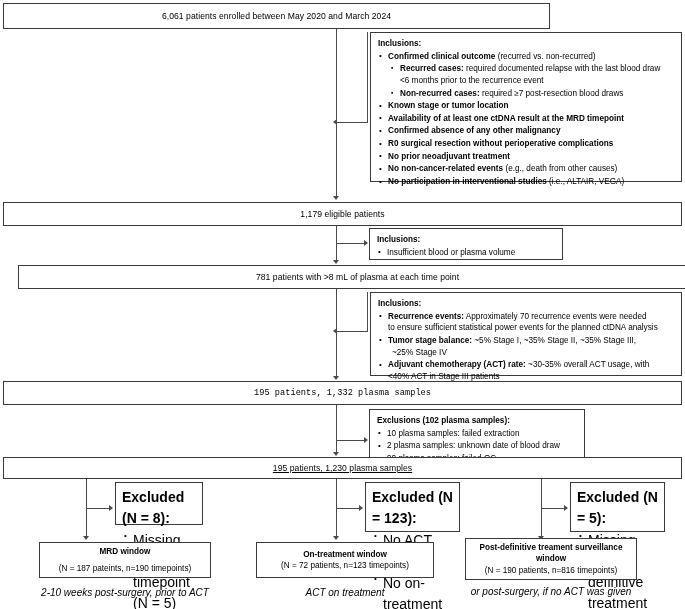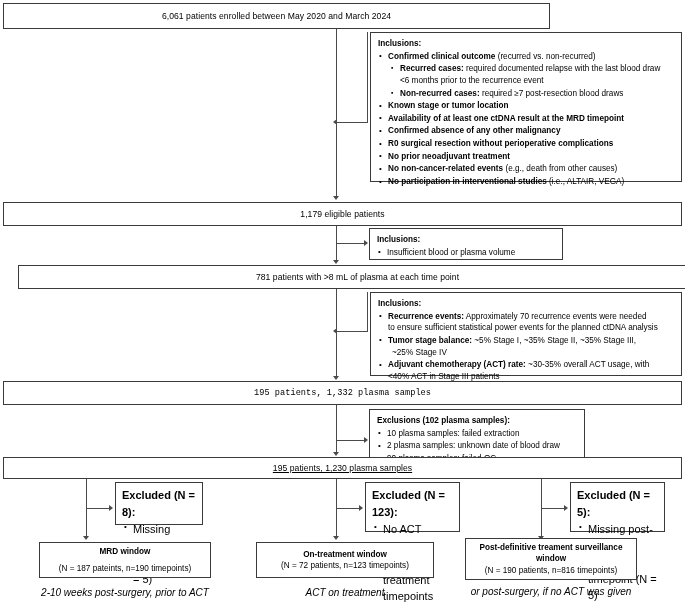--- a/index.html
+++ b/index.html
@@ -72,21 +72,21 @@
     align-items:center;
     justify-content:center;
     text-align:center;
     font-size:8.2px;
     line-height:1.35;
     padding:3px 4px;
   }
   .term .t1{font-weight:bold;}
   
   .sml{
-    font-size:11px;
+    font-size:14px;
     line-height:1.5;
     padding:4px 6px;
   }
   .sml .hdr{font-weight:bold;display:block;margin-bottom:1px;}
   .sml ul{list-style:none;margin:0;padding:0;}
   .sml li{position:relative;padding-left:11px;margin:1px 0;}
   .sml li::before{
     content:"\2022";
     position:absolute;left:2px;top:-0.5px;font-size:8px;
   }

